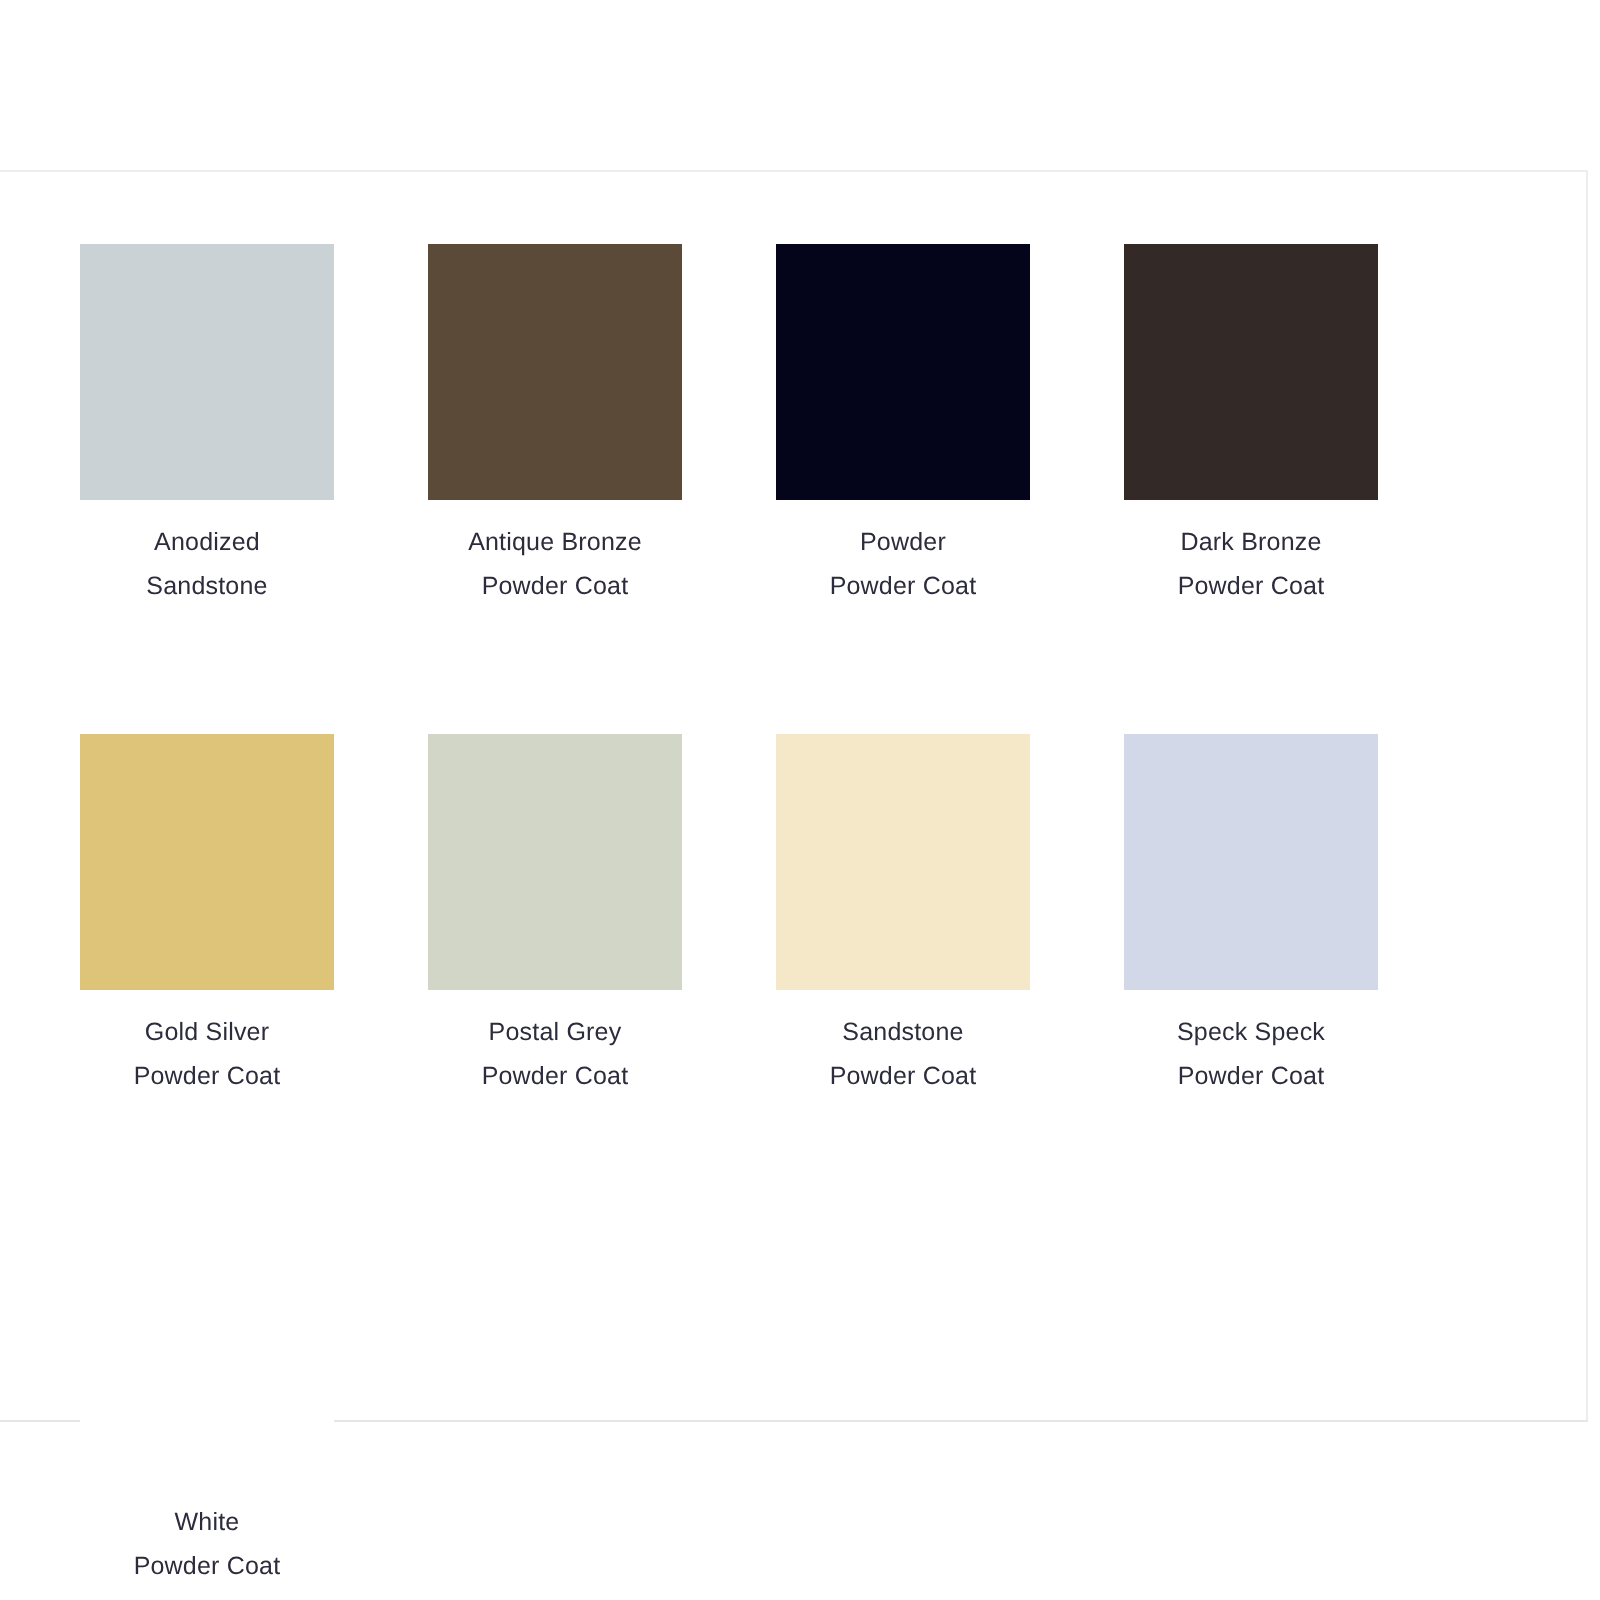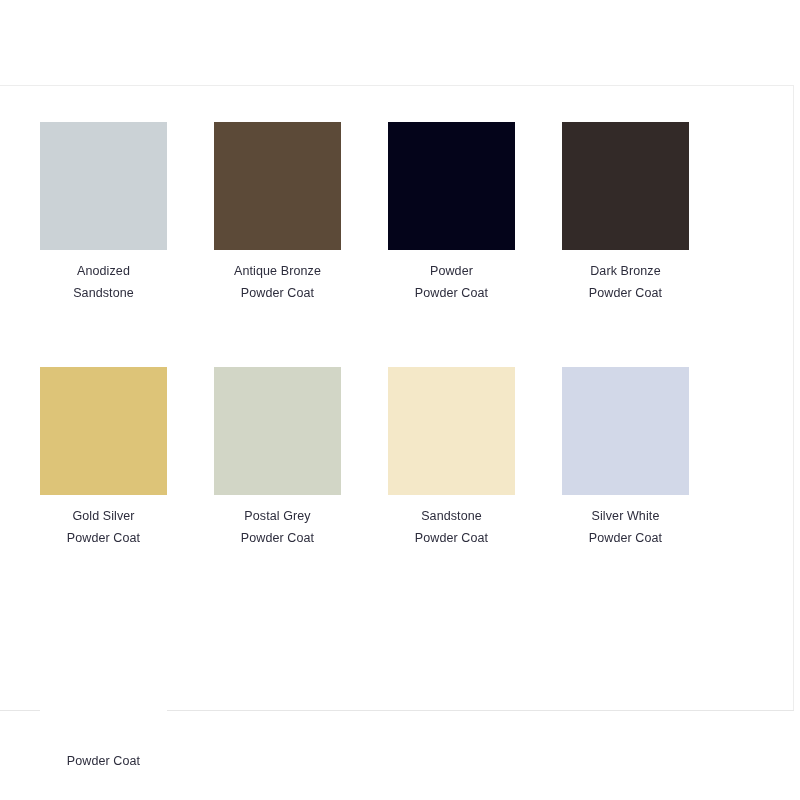--- a/index.html
+++ b/index.html
@@ -161,28 +161,29 @@
         <div class="swatch-cell">
           <div class="swatch-chip" style="background: rgb(244, 232, 200);"></div>
           <div class="swatch-caption">
             <span class="caption-name">Sandstone</span>
             <span class="caption-finish">Powder Coat</span>
           </div>
         </div>
         <div class="swatch-cell">
           <div class="swatch-chip" style="background: rgb(210, 216, 232);"></div>
           <div class="swatch-caption">
-            <span class="caption-name">Silver White</span>
+            <span class="caption-name">Speck Speck</span>
             <span class="caption-finish">Powder Coat</span>
           </div>
         </div>
       </div>
       <div class="swatch-row">
         <div class="swatch-cell">
           <div class="swatch-chip" style="background: rgb(255, 255, 255);"></div>
           <div class="swatch-caption">
+            <span class="caption-name">White</span>
             <span class="caption-finish">Powder Coat</span>
           </div>
         </div>
       </div>
     </div>
 
 </div>
 
 </body></html>

